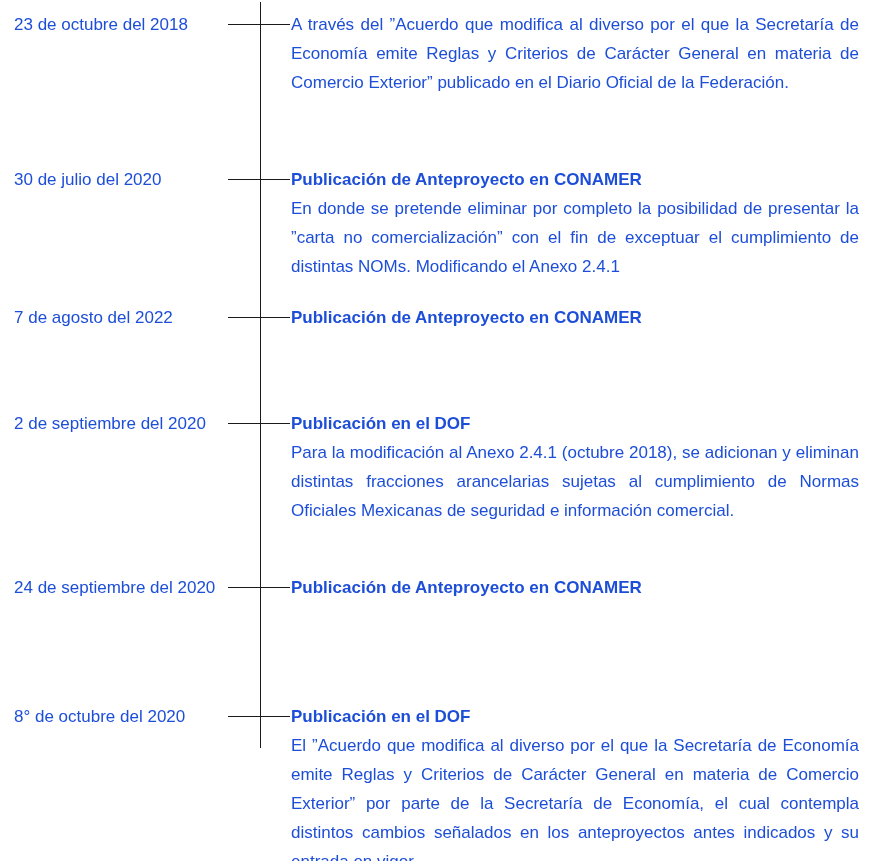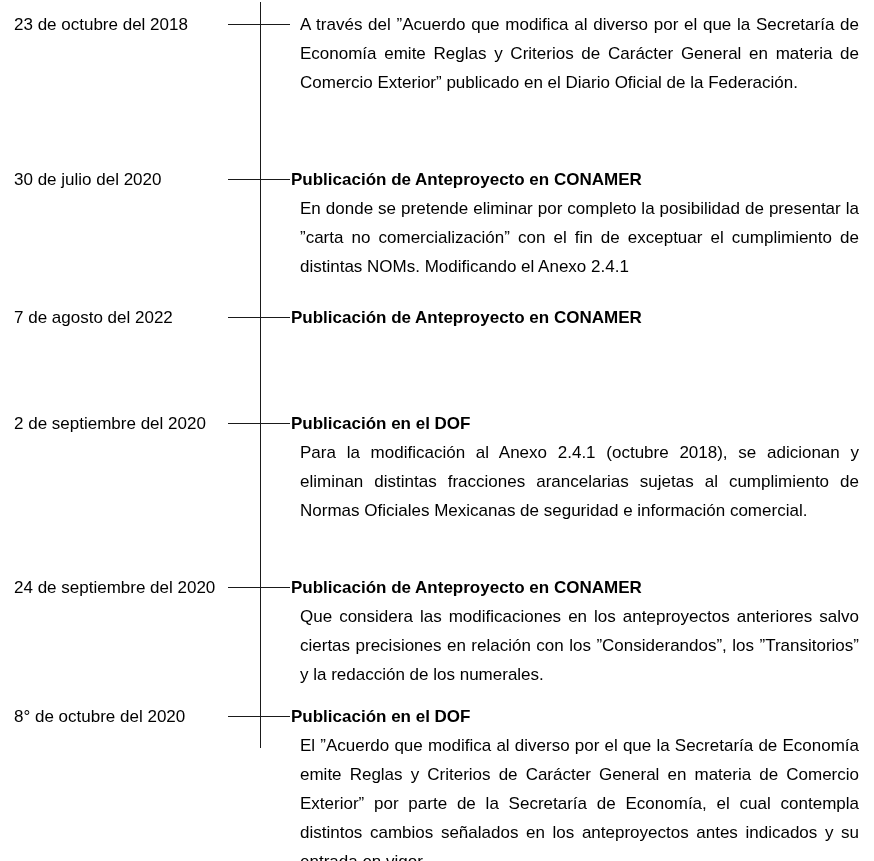--- a/index.html
+++ b/index.html
@@ -6,21 +6,21 @@
     margin: 0;
     padding: 0;
     background: #ffffff;
   }
   .page {
     position: relative;
     width: 874px;
     height: 861px;
     background: #ffffff;
     font-family: "Liberation Sans", sans-serif;
-    color: #000000;
+    color: #1d4ed8;
     overflow: hidden;
   }
   .axis {
     position: absolute;
     left: 260px;
     top: 2px;
     width: 1.3px;
     height: 746px;
     background: #1a1a1a;
   }
@@ -54,21 +54,20 @@
   }
   .entry .title {
     font-size: 17px;
     line-height: 29px;
     font-weight: 700;
   }
   .entry .body {
     font-size: 17px;
     line-height: 29px;
     text-align: justify;
-    margin-left: 9px;
   }
 </style>
 </head>
 <body>
 
 <div class="page">
 
   <div class="axis"></div>
 
   <div class="entry" style="top:10px">
@@ -103,21 +102,20 @@
       <div class="title">Publicación en el DOF</div>
       <div class="body">Para la modificación al Anexo 2.4.1 (octubre 2018), se adicionan y eliminan distintas fracciones arancelarias sujetas al cumplimiento de Normas Oficiales Mexicanas de seguridad e información comercial.</div>
     </div>
   </div>
 
   <div class="entry" style="top:573px">
     <div class="date">24 de septiembre del 2020</div>
     <div class="tick"></div>
     <div class="content">
       <div class="title">Publicación de Anteproyecto en CONAMER</div>
-      <div class="body">Que considera las modificaciones en los anteproyectos anteriores salvo ciertas precisiones en relación con los ”Considerandos”, los ”Transitorios” y la redacción de los numerales.</div>
     </div>
   </div>
 
   <div class="entry" style="top:702px">
     <div class="date">8° de octubre del 2020</div>
     <div class="tick"></div>
     <div class="content">
       <div class="title">Publicación en el DOF</div>
       <div class="body">El ”Acuerdo que modifica al diverso por el que la Secretaría de Economía emite Reglas y Criterios de Carácter General en materia de Comercio Exterior” por parte de la Secretaría de Economía, el cual contempla distintos cambios señalados en los anteproyectos antes indicados y su entrada en vigor.</div>
     </div>

